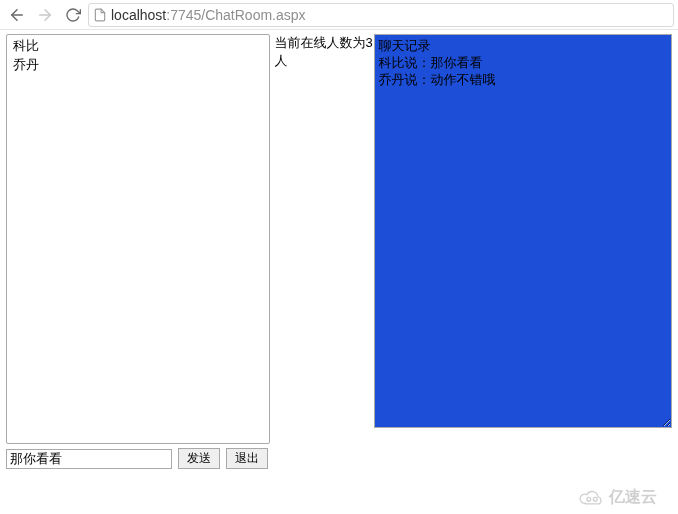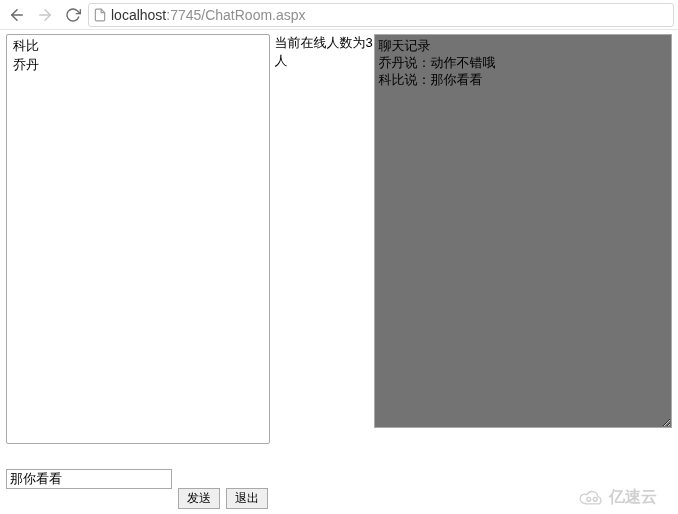--- a/index.html
+++ b/index.html
@@ -58,45 +58,44 @@
     background: #fff;
   }
   .right-col { display: flex; flex-direction: row; }
   .online-count { font-size: 13px; margin: 0 0 1px 1px; }
   .chat-log {
     width: 334px; height: 394px;
     border: 1px solid #a9a9a9;
     padding: 2px 4px;
     font-size: 13px;
     line-height: 17px;
-    background: #737373;
+    background: #1d4ed8;
     overflow: auto;
     resize: both;
   }
   
   .input-row {
-    display: flex; align-items: center;
+    display: flex; align-items: flex-end;
     padding: 4px 6px; gap: 6px;
   }
   .msg-input {
     width: 166px; height: 20px;
     border: 1px solid #a9a9a9;
     padding: 1px 3px;
     font-size: 13px;
     font-family: inherit;
   }
   .btn {
     height: 21px;
     border: 1px solid #a9a9a9;
     background: #efefef;
     font-size: 12px;
     padding: 0 8px;
     font-family: inherit;
     cursor: pointer;
-    margin-top: 40px;
   }
   
   .watermark {
     position: absolute;
     right: 21px; bottom: 6px;
     display: flex; align-items: center; gap: 4px;
     color: #d0d0d0;
     font-size: 16px;
     font-weight: bold;
   }
@@ -138,22 +137,22 @@
 
   <div class="main">
     <select multiple="" class="user-list">
         <option>科比</option>
         <option>乔丹</option>
       </select>
     <div class="right-col">
       <div class="online-count">当前在线人数为3人</div>
       <div class="chat-log">
           <div>聊天记录</div>
+          <div>科比说：那你看看</div>
           <div>乔丹说：动作不错哦</div>
-          <div>科比说：那你看看</div>
         </div>
     </div>
   </div>
 
   <div class="input-row">
     <input class="msg-input" type="text" value="那你看看" style="">
     <button class="btn">发送</button>
     <button class="btn">退出</button>
   </div>
 

